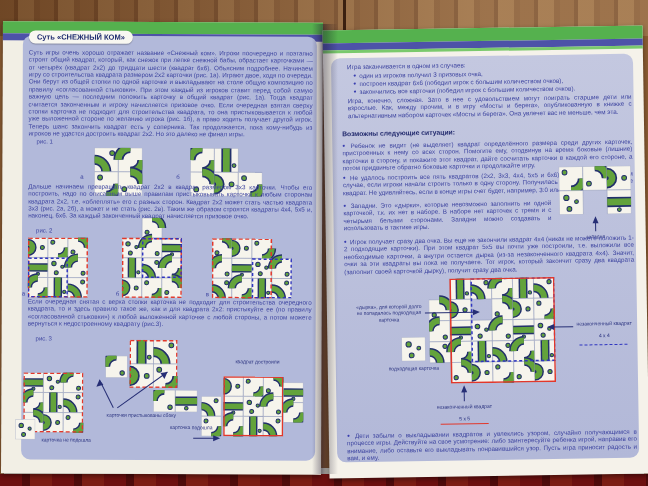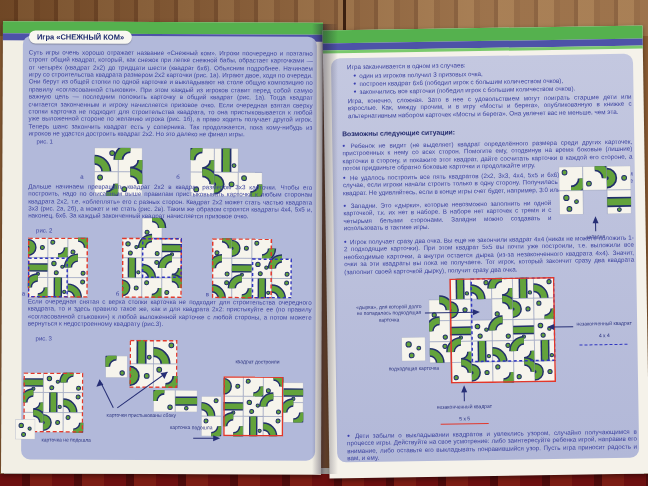--- a/index.html
+++ b/index.html
@@ -47,21 +47,21 @@
   <div class="table-shade"></div>
   <div class="seam"></div>
   <div class="under-pages"></div>
   <div class="table-bottom"></div>
 
   <div class="paper left">
     <div class="stripe st-green"></div>
     <div class="stripe st-indigo"></div>
     <div class="panel lp">
 
-      <div class="pill" style="left:6px;top:-5px;">Игра «СНЕЖНЫЙ КОМ»</div>
+      <div class="pill" style="left:6px;top:-5px;">Суть «СНЕЖНЫЙ КОМ»</div>
 
       <div class="body-t" style="left:6px;top:13px;width:284px;">Суть игры очень хорошо отражает название «Снежный ком». Игроки поочередно и поэтапно строят общий квадрат, который, как снежок при лепке снежной бабы, обрастает карточками — от четырёх (квадрат 2х2) до тридцати шести (квадрат 6х6). Объясним подробнее. Начинаем игру со строительства квадрата размером 2х2 карточки (рис. 1а). Играют двое, ходя по очереди. Они берут из общей стопки по одной карточке и выкладывают на столе общую композицию по правилу «согласованной стыковки». При этом каждый из игроков ставит перед собой самую важную цель — последним положить карточку в общий квадрат (рис. 1а). Тогда квадрат считается законченным и игроку начисляется призовое очко. Если очередная взятая сверху стопки карточка не подходит для строительства квадрата, то она пристыковывается к любой уже выложенной стороне по желанию игрока (рис. 1б), а право ходить получает другой игрок. Теперь шанс закончить квадрат есть у соперника. Так продолжается, пока кому-нибудь из игроков не удастся достроить квадрат 2х2. Но это далеко не финал игры.</div>
 
       <div class="figlab" style="left:14px;top:103px;">рис. 1</div>
       <div class="fig" style="left:72px;top:112px;"><svg width="48" height="48" viewBox="0 0 48 48" xmlns="http://www.w3.org/2000/svg">
             <g transform="translate(0,0)">
               <rect width="24" height="24" fill="#f6f4ec" stroke="#9aa2c0" stroke-width="0.6"></rect>
               <path d="M 0 12 A 12 12 0 0 1 12 24" fill="none" stroke="#23306b" stroke-width="10.08"></path>
               <path d="M 0 12 A 12 12 0 0 1 12 24" fill="none" stroke="#63a33b" stroke-width="6.720000000000001"></path>
               <circle cx="17.759999999999998" cy="5.28" r="2.4000000000000004" fill="#63a33b" stroke="#23306b" stroke-width="1"></circle>

